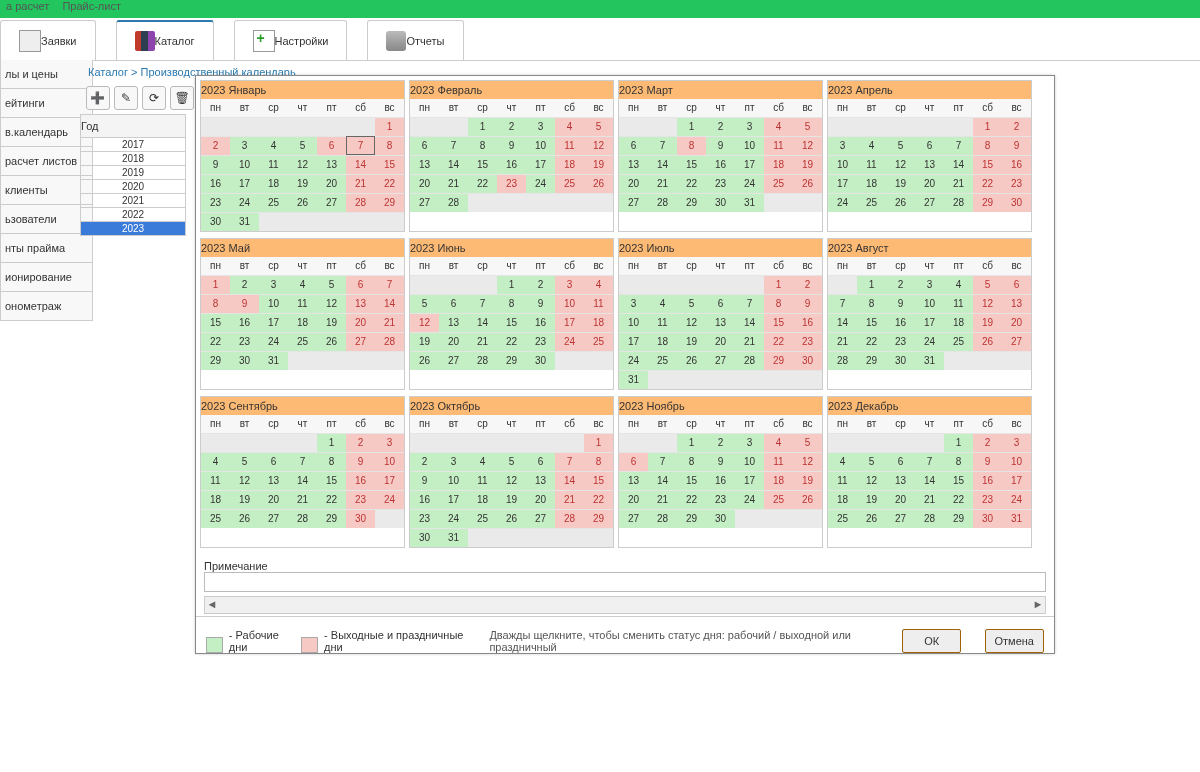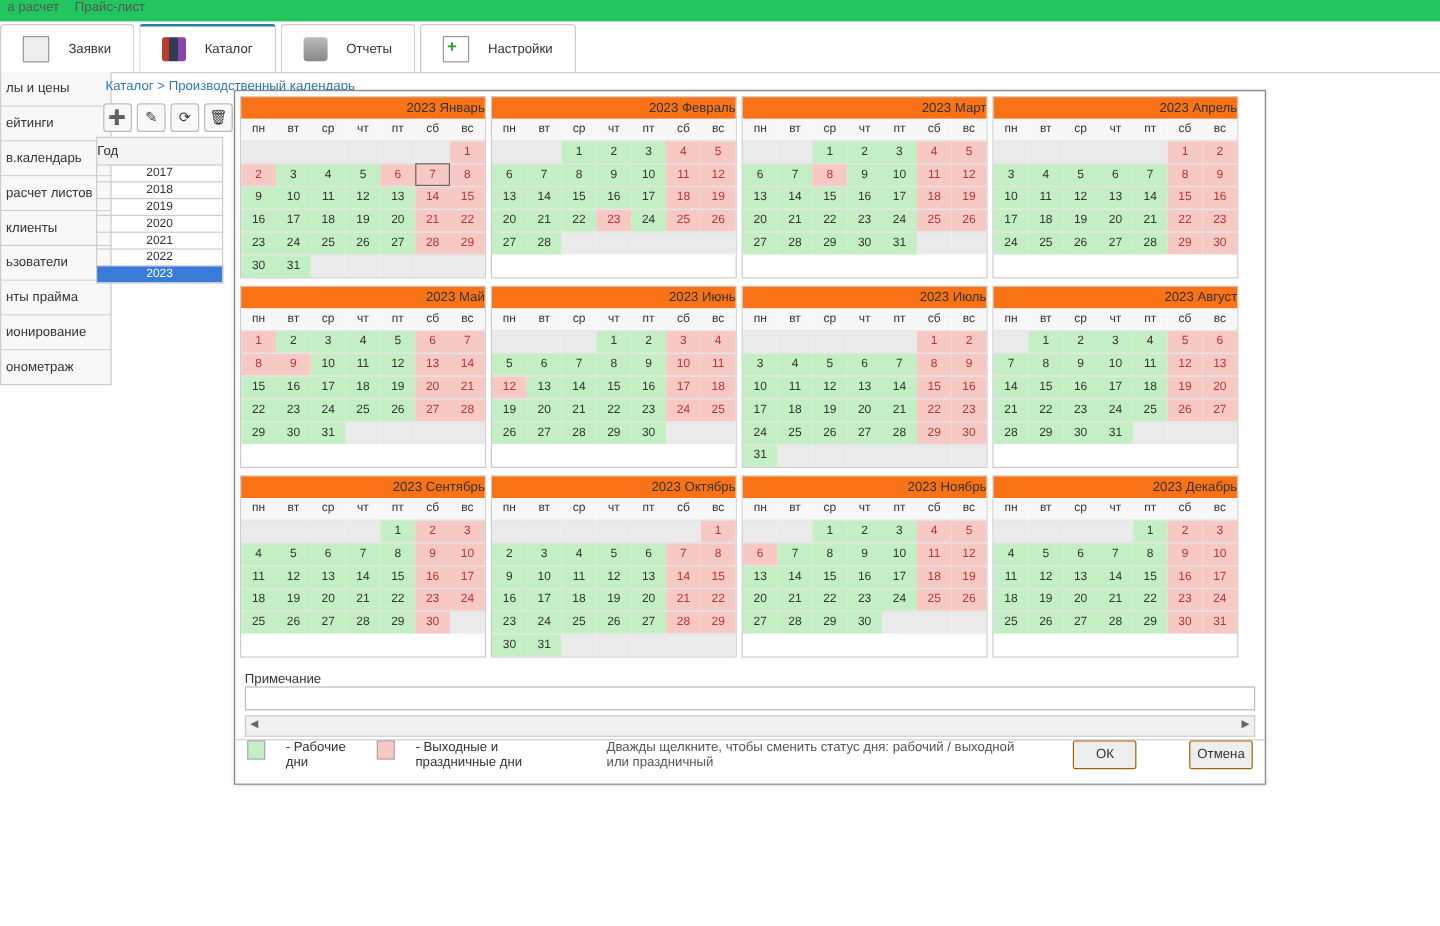--- a/index.html
+++ b/index.html
@@ -1,19 +1,19 @@
 <!DOCTYPE html>
 <html><head>
 <meta charset="utf-8">
 <style>
 html,body{margin:0;padding:0;font-family:"Segoe UI",Tahoma,sans-serif;font-size:11px;color:#333;background:#fff;width:1200px;height:772px;overflow:hidden}
 .top-menu{height:18px;padding:0 6px;color:#555;background:#22c55e}
 .top-menu span{margin-right:10px}
 .tabs{display:flex;height:42px;border-bottom:1px solid #ccc;background:#fff}
-.tab{display:flex;align-items:center;gap:16px;padding:0 18px;border:1px solid #ccc;border-bottom:none;margin-right:4px;margin-top:2px;cursor:pointer;background:#fff;border-radius:3px 3px 0 0}
+.tab{display:flex;align-items:center;gap:0;padding:0 18px;border:1px solid #ccc;border-bottom:none;margin-right:20px;margin-top:2px;cursor:pointer;background:#fff;border-radius:3px 3px 0 0}
 .tab.active{border-top:2px solid #2a7ab0}
 .tab .icon{width:20px;height:20px;display:inline-block}
 .icon-books{background:linear-gradient(90deg,#c0392b 0 30%,#2c3e50 30% 65%,#8e44ad 65% 100%);border-radius:2px}
 .icon-file{background:#eee;border:1px solid #999}
 .icon-plus{background:#fff;border:1px solid #999;position:relative}
 .icon-plus::after{content:"+";color:#2a9d2a;font-weight:bold;position:absolute;top:-1px;left:3px;font-size:14px}
 .icon-printer{background:linear-gradient(#bbb,#888);border-radius:3px}
 .side{position:absolute;left:0;top:60px;width:93px}
 .side-item{height:28px;line-height:28px;padding-left:4px;border:1px solid #ccc;border-top:none;background:#f8f8f8;overflow:hidden;white-space:nowrap;cursor:pointer}
 .main{position:absolute;left:80px;top:60px;right:0}
@@ -25,34 +25,34 @@
 .year-head{height:22px;line-height:22px;border:1px solid #ccc;background:#f4f4f4}
 .year-item{height:13px;line-height:13px;text-align:center;border:1px solid #ccc;border-top:none;cursor:pointer;font-size:10px}
 .year-item.sel{background:#3a7ad9;color:#fff}
 .dialog{position:absolute;left:195px;top:75px;width:858px;background:#fff;border:1px solid #888;box-shadow:0 0 3px rgba(0,0,0,.2)}
 .dlg-title{height:26px;display:flex;align-items:center;padding:0 6px;border-bottom:1px solid #ddd}
 .dlg-title .t{flex:1;padding-left:4px}
 .dlg-btn{width:32px;height:20px;display:flex;align-items:center;justify-content:center;cursor:pointer;font-size:13px}
 .cal-wrap{padding:4px}
 .month-row{display:flex;gap:4px;margin-bottom:6px}
 .month{border:1px solid #ccc}
-.month-title{height:18px;line-height:18px;text-align:right;background:#f97316;font-size:11px}
+.month-title{height:18px;line-height:18px;text-align:left;background:#fdba74;font-size:11px}
 .grid{display:grid;grid-template-columns:repeat(7,29px)}
 .wd{height:18px;line-height:18px;text-align:center;font-size:10px;background:#f7f7f7}
 .d{height:18px;line-height:18px;text-align:center;font-size:10px;border-top:1px solid #e5e5e5;cursor:pointer}
 .d.w{background:#c4eec3}
 .d.h{background:#f7c9c4;color:#b33}
 .d.today{outline:1px solid #666;outline-offset:-1px}
 .d.e{background:#eaeaea}
 .note{padding:2px 8px}
 .note-box{height:18px;border:1px solid #bbb;background:#fff}
 .hscroll{height:16px;margin:2px 8px;border:1px solid #ccc;background:#f0f0f0;position:relative}
 .hscroll .l,.hscroll .r{position:absolute;top:0;width:14px;height:14px;text-align:center;line-height:14px;color:#666}
 .hscroll .l{left:0}.hscroll .r{right:0}
-.legend{height:36px;border-top:1px solid #ccc;display:flex;align-items:flex-start;gap:17px;padding:0 10px}
+.legend{height:36px;border-top:1px solid #ccc;display:flex;align-items:flex-end;gap:6px;padding:0 10px}
 .sw{width:16px;height:14px;border:1px solid #aaa}
 .sw.g{background:#c4eec3}.sw.r{background:#f7c9c4}
 .legend .hint{color:#555;margin-left:10px}
 .btn{width:62px;height:22px;border:1px solid #a16207;background:#eee;cursor:pointer;text-align:center;line-height:22px;border-radius:2px}
 .spacer{flex:1}
 .circ{width:10px;height:10px;border:1px solid #b55;border-radius:50%;display:inline-block;margin-right:4px}
 </style>
 </head>
 <body>
 
@@ -64,26 +64,26 @@
 <div class="tabs" id="tabs">
     <div class="tab">
       <span class="icon icon-file"></span>
       <span>Заявки</span>
     </div>
     <div class="tab active">
       <span class="icon icon-books"></span>
       <span>Каталог</span>
     </div>
     <div class="tab">
+      <span class="icon icon-plus"></span>
+      <span>Настройки</span>
+    </div>
+    <div class="tab">
       <span class="icon icon-printer"></span>
       <span>Отчеты</span>
-    </div>
-    <div class="tab">
-      <span class="icon icon-plus"></span>
-      <span>Настройки</span>
     </div>
   </div>
 
 <div class="side" id="side">
     <div class="side-item">лы и цены</div>
     <div class="side-item">ейтинги</div>
     <div class="side-item">в.календарь</div>
     <div class="side-item">расчет листов</div>
     <div class="side-item">клиенты</div>
     <div class="side-item">ьзователи</div>

